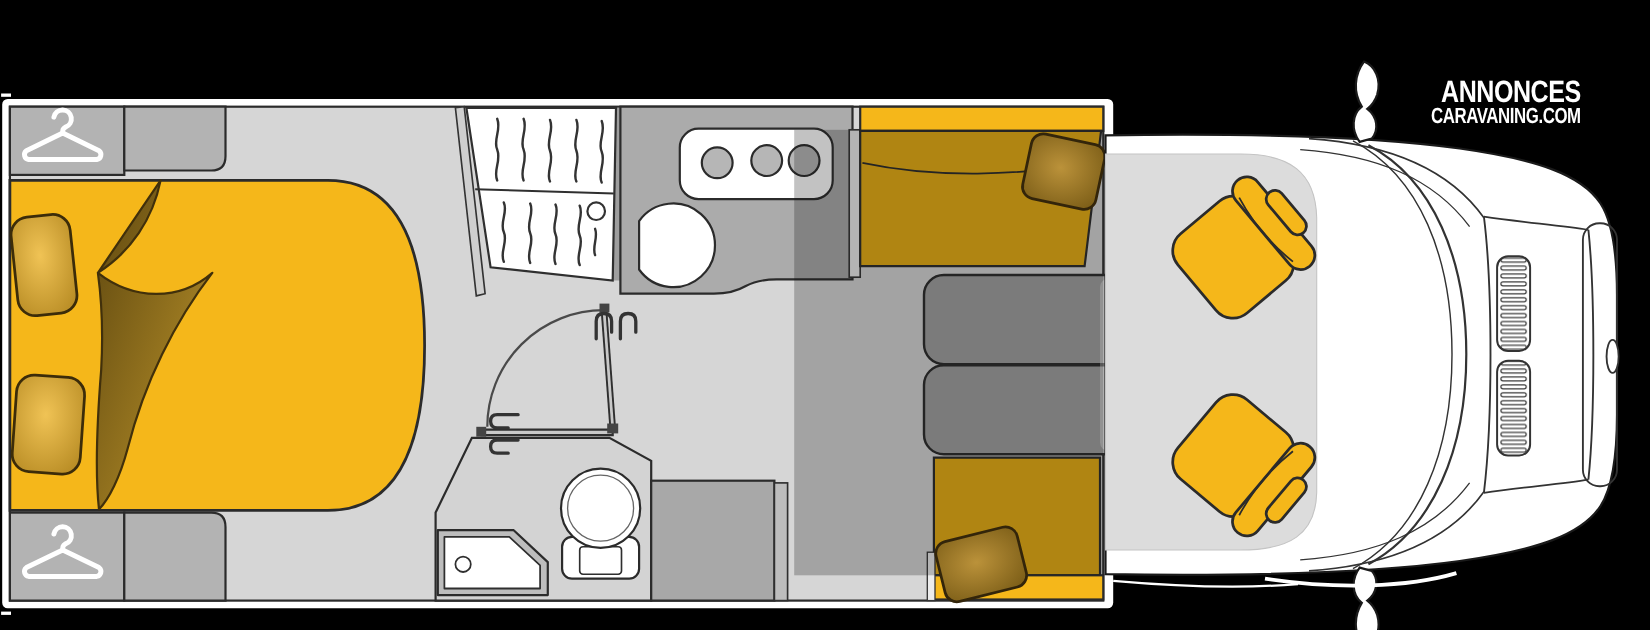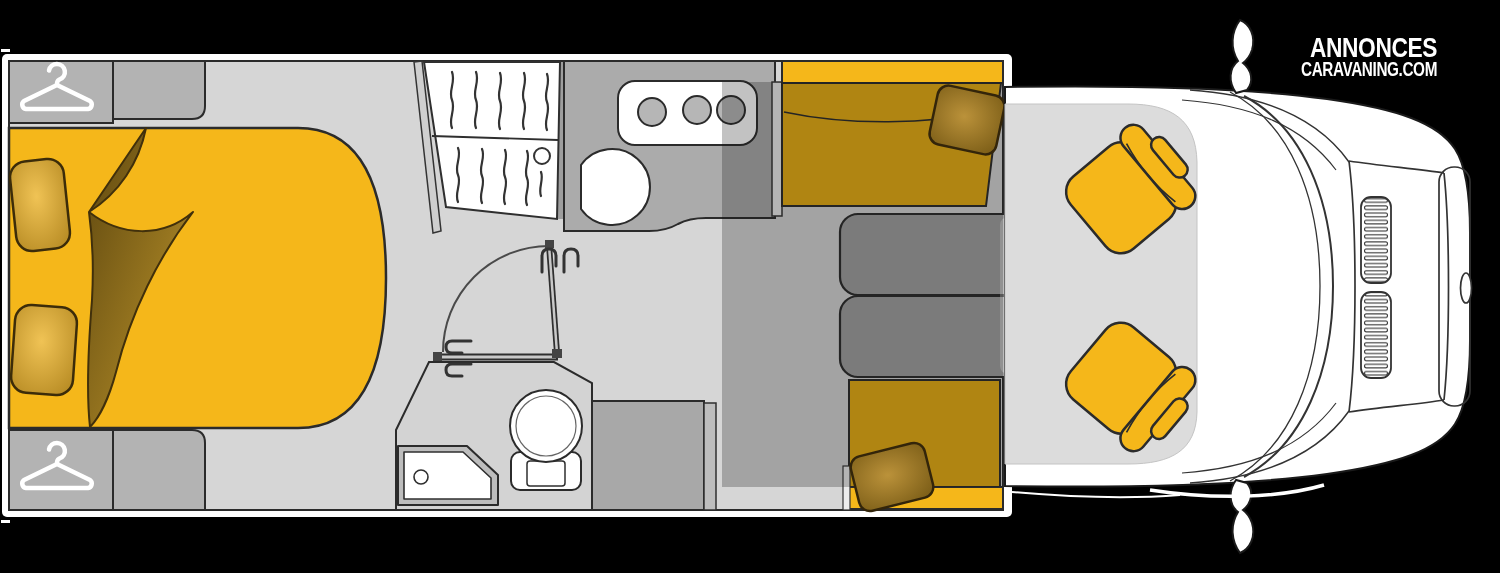--- a/index.html
+++ b/index.html
@@ -1,17 +1,17 @@
 <!DOCTYPE html>
 <html style="--c-background: #000000; --c-body: #ffffff; --c-outline: #2b2b2b; --c-floor: #d6d6d6; --c-cabinet: #b3b3b3; --c-counter: #ababab; --c-table: #9f9f9f; --c-accent: #f5b71a; --c-seat: #e7ad12; --c-cab-floor: #dcdcdc;"><head>
 <meta charset="utf-8">
 <style>
   html,body{margin:0;padding:0;background:#000;}
   body{width:1500px;height:573px;overflow:hidden;font-family:"Liberation Sans",sans-serif;}
-  #stage{position:relative;width:1500px;height:405px;background:var(--c-background,#000);}
+  #stage{position:relative;width:1500px;height:405px;background:var(--c-background,#000);margin-top:36px;}
   svg{display:block;}
   .brand-text{fill:#fff;font-weight:bold;letter-spacing:-0.5px;}
   .f-accent{fill:var(--c-accent,#f5b71a);}
   .f-seat{fill:var(--c-seat,#e7ad12);}
   .f-floor{fill:var(--c-floor,#d6d6d6);}
   .f-cabinet{fill:var(--c-cabinet,#b3b3b3);}
   .f-counter{fill:var(--c-counter,#ababab);}
   .f-table{fill:var(--c-table,#9f9f9f);}
   .f-body{fill:var(--c-body,#fff);}
   .f-cabfloor{fill:var(--c-cab-floor,#dcdcdc);}

